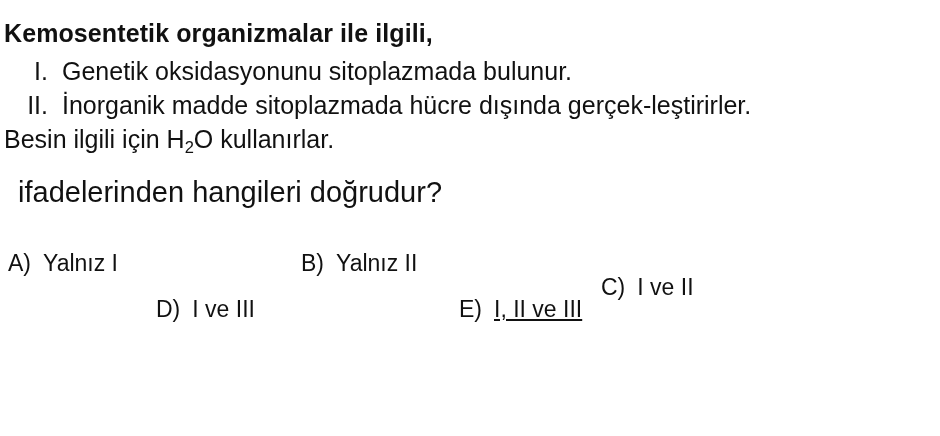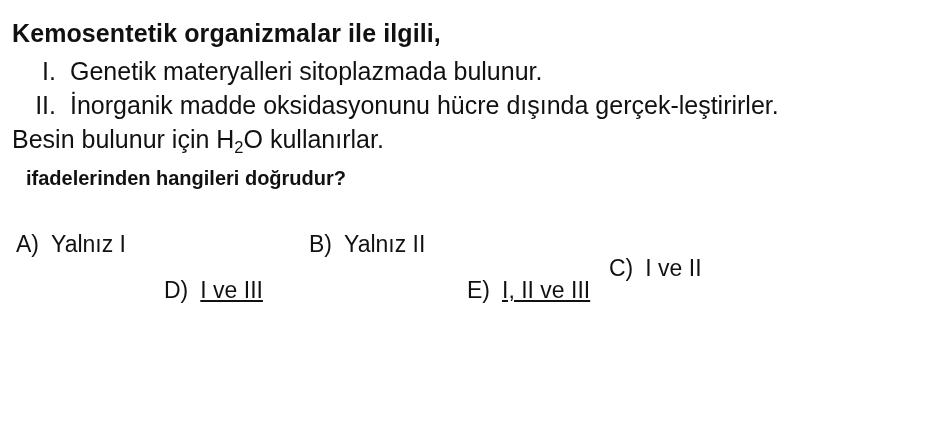--- a/index.html
+++ b/index.html
@@ -12,21 +12,21 @@
     background: #ffffff;
     font-family: "Liberation Sans", sans-serif;
     color: #111111;
     overflow: hidden;
   }
   .page {
     position: relative;
     width: 940px;
     height: 436px;
     box-sizing: border-box;
-    padding: 18px 20px 0 12px;
+    padding: 18px 20px 0 4px;
   }
   .stem {
     font-size: 25px;
     font-weight: bold;
     line-height: 1.25;
     letter-spacing: 0.1px;
     margin: 0 0 6px 0;
   }
   .roman-list {
     margin: 0;
@@ -49,73 +49,73 @@
   }
   .roman-text {
     flex: 1;
     font-size: 25px;
   }
   .roman-text sub {
     font-size: 0.66em;
     vertical-align: -0.28em;
   }
   .question {
-    font-size: 20px;
-    font-weight: bold;
+    font-size: 29px;
+    font-weight: normal;
     line-height: 1.25;
-    margin: 8px 0 0 14px;
+    margin: 16px 0 0 14px;
   }
   .answers {
     margin-top: 40px;
   }
   .answer-row {
     position: relative;
     height: 46px;
   }
   .opt {
     position: absolute;
     font-size: 23px;
     white-space: nowrap;
   }
   .opt .letter {
     display: inline-block;
     margin-right: 12px;
   }
   .row1 .o1 { left: 4px; }
   .row1 .o2 { left: 297px; }
   .row1 .o3 { left: 597px; margin-top: 24px; }
-  .row2 .o4 { left: 152px; text-decoration: underline; }
+  .row2 .o4 { left: 152px; }
   .row2 .o5 { left: 455px; text-decoration: underline; }
 </style>
 </head>
 <body>
 
 <div class="page">
 
   <div class="stem">Kemosentetik organizmalar ile ilgili,</div>
 
   <div class="roman-list">
 
     <div class="roman-item">
       <div class="roman-num">I.</div>
       <div class="roman-text">
-        <span>Genetik materyalleri sitoplazmada bulunur.</span>
+        <span>Genetik oksidasyonunu sitoplazmada bulunur.</span>
       </div>
     </div>
 
     <div class="roman-item">
       <div class="roman-num">II.</div>
       <div class="roman-text">
-        <span>İnorganik madde oksidasyonunu hücre dışında gerçek-leştirirler.</span>
+        <span>İnorganik madde sitoplazmada hücre dışında gerçek-leştirirler.</span>
       </div>
     </div>
 
     <div class="roman-item">
       <div class="roman-text">
-        <span>Besin bulunur için H</span><sub>2</sub><span>O kullanırlar.</span>
+        <span>Besin ilgili için H</span><sub>2</sub><span>O kullanırlar.</span>
       </div>
     </div>
 
   </div>
 
   <div class="question">ifadelerinden hangileri doğrudur?</div>
 
   <div class="answers">
 
     <div class="answer-row row1">

